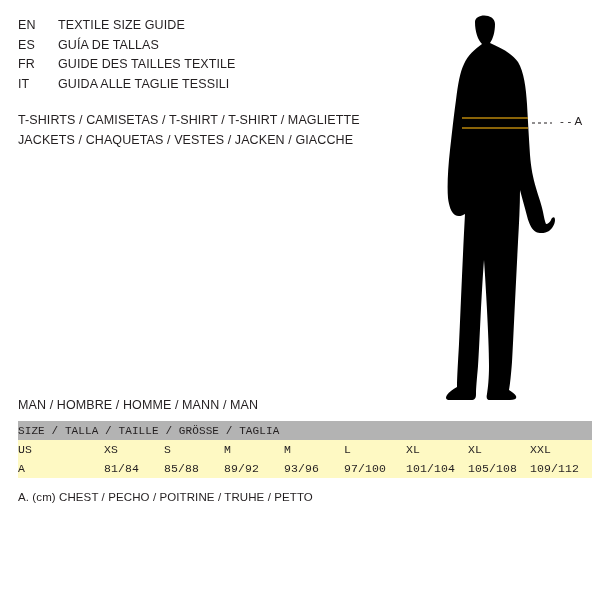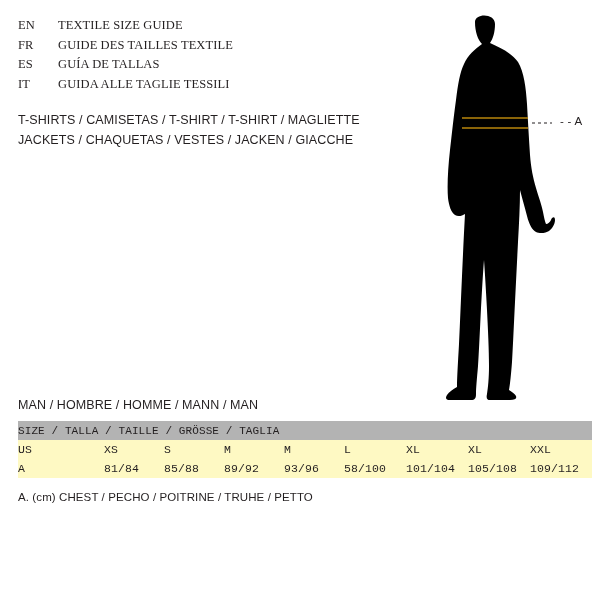--- a/index.html
+++ b/index.html
@@ -29,21 +29,20 @@
     left: 18px;
     top: 16px;
     width: 360px;
   }
   .lang-row {
     display: flex;
     align-items: baseline;
     line-height: 19.5px;
     font-size: 12.5px;
     letter-spacing: .1px;
-    font-family: Liberation Serif, serif;
   }
   .lang-code {
     width: 40px;
     flex: 0 0 40px;
     font-size: 12.5px;
   }
   .lang-text {
     flex: 1 1 auto;
     font-size: 12.5px;
   }
@@ -124,26 +123,26 @@
 <body>
 
 <div class="page">
 
   <div class="lang-list">
     <div class="lang-row">
       <div class="lang-code">EN</div>
       <div class="lang-text">TEXTILE SIZE GUIDE</div>
     </div>
     <div class="lang-row">
+      <div class="lang-code">ES</div>
+      <div class="lang-text">GUÍA DE TALLAS</div>
+    </div>
+    <div class="lang-row">
       <div class="lang-code">FR</div>
       <div class="lang-text">GUIDE DES TAILLES TEXTILE</div>
-    </div>
-    <div class="lang-row">
-      <div class="lang-code">ES</div>
-      <div class="lang-text">GUÍA DE TALLAS</div>
     </div>
     <div class="lang-row">
       <div class="lang-code">IT</div>
       <div class="lang-text">GUIDA ALLE TAGLIE TESSILI</div>
     </div>
   </div>
 
   <div class="cat-lines">
     <div class="cat-line">T-SHIRTS / CAMISETAS / T-SHIRT / T-SHIRT / MAGLIETTE</div>
     <div class="cat-line">JACKETS / CHAQUETAS / VESTES / JACKEN / GIACCHE</div>
@@ -232,21 +231,21 @@
           <td class="cell-val">XL</td>
           <td class="cell-val">XL</td>
           <td class="cell-val">XXL</td>
         </tr>
         <tr class="row-dark">
           <td class="cell-label">A</td>
           <td class="cell-val">81/84</td>
           <td class="cell-val">85/88</td>
           <td class="cell-val">89/92</td>
           <td class="cell-val">93/96</td>
-          <td class="cell-val">58/100</td>
+          <td class="cell-val">97/100</td>
           <td class="cell-val">101/104</td>
           <td class="cell-val">105/108</td>
           <td class="cell-val">109/112</td>
         </tr>
       </tbody>
     </table>
     <div class="footnote">A. (cm) CHEST / PECHO / POITRINE / TRUHE / PETTO</div>
   </div>
 
 </div>

